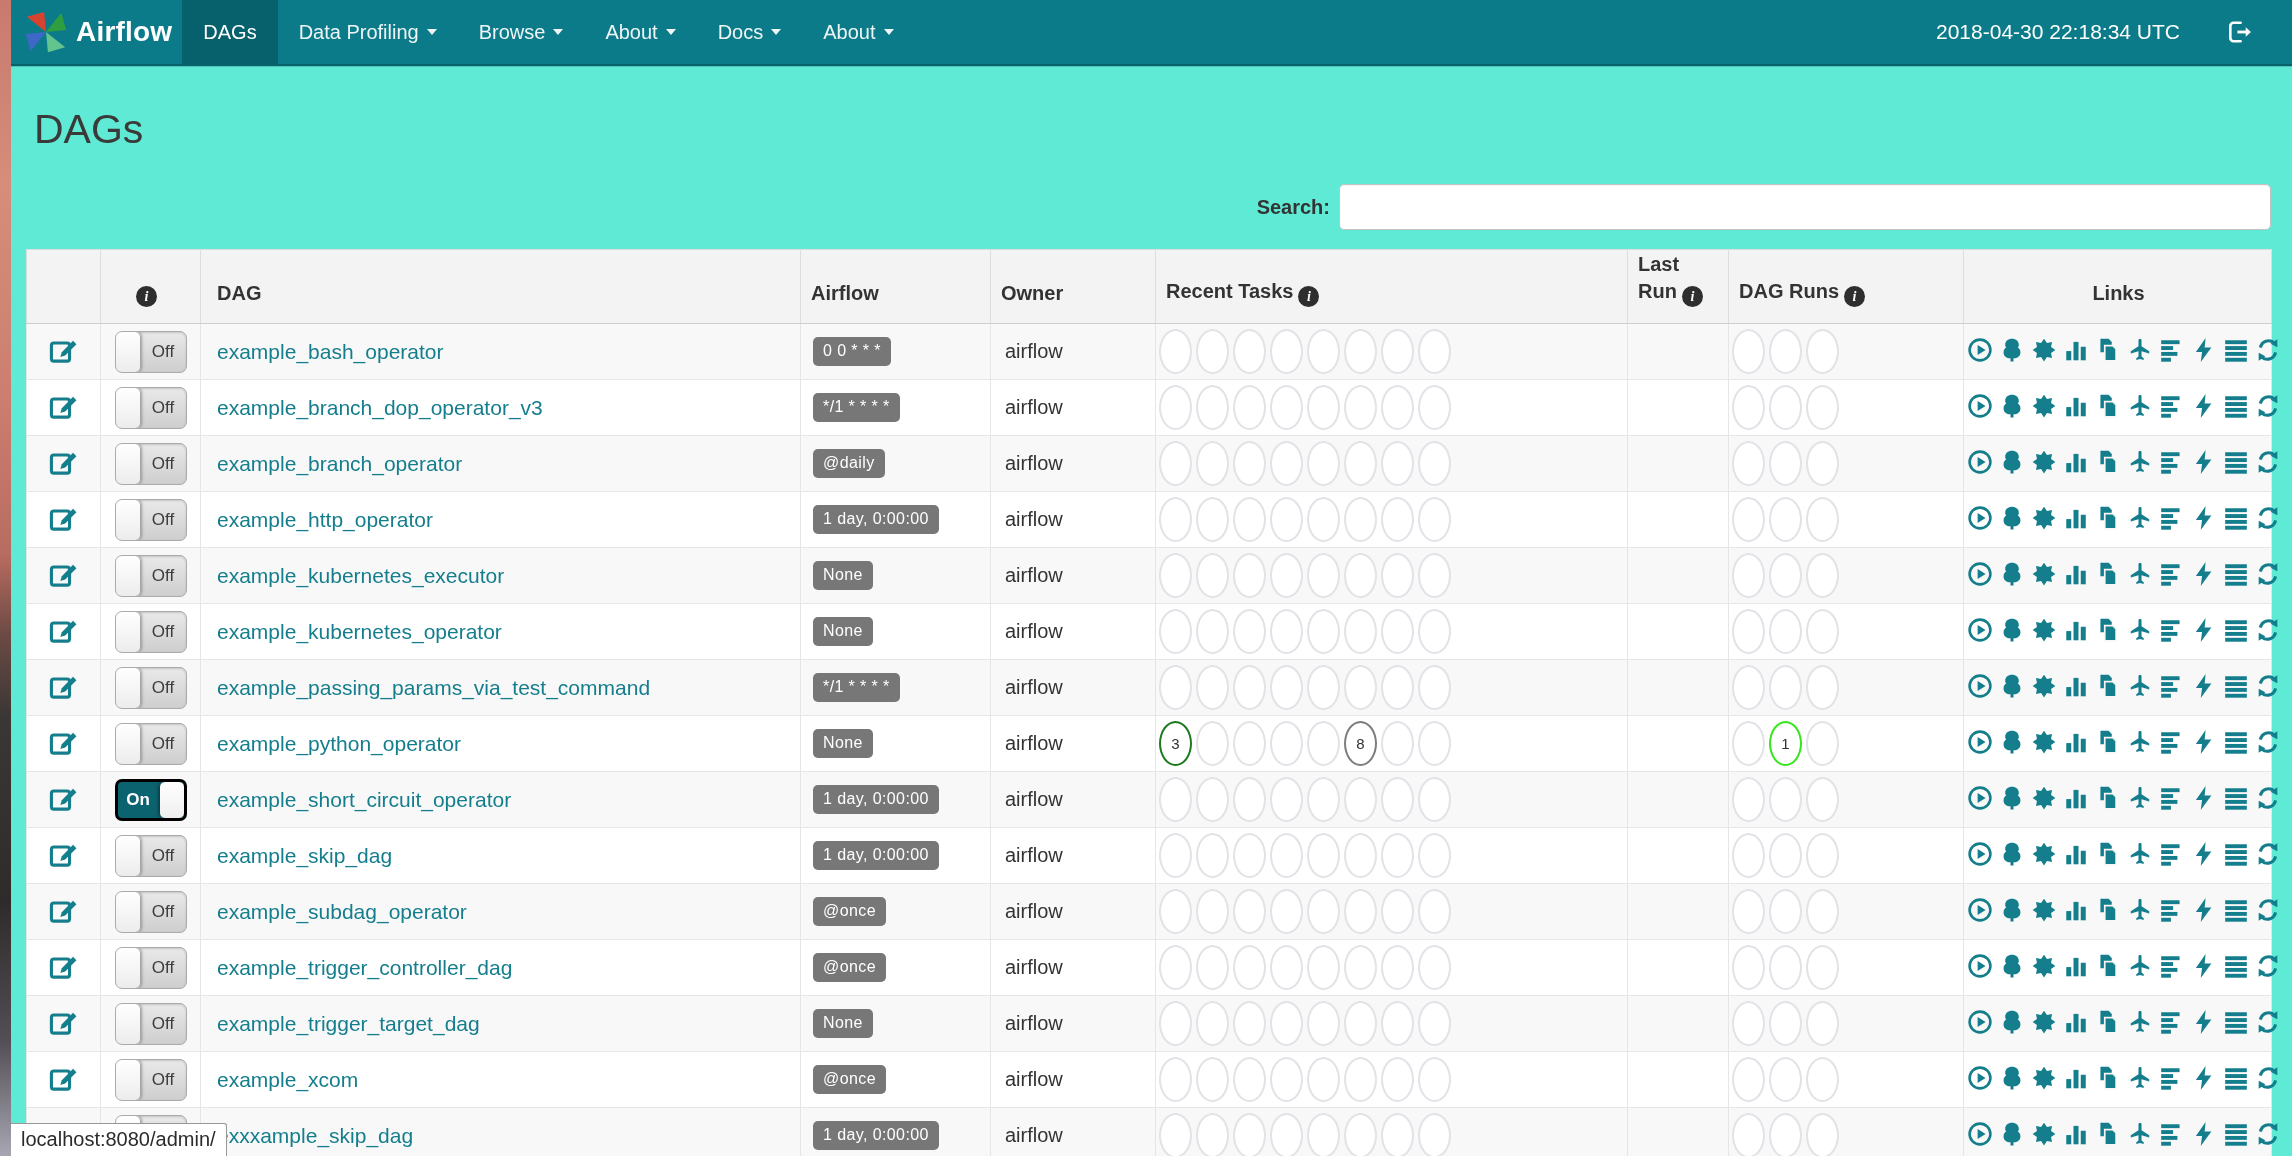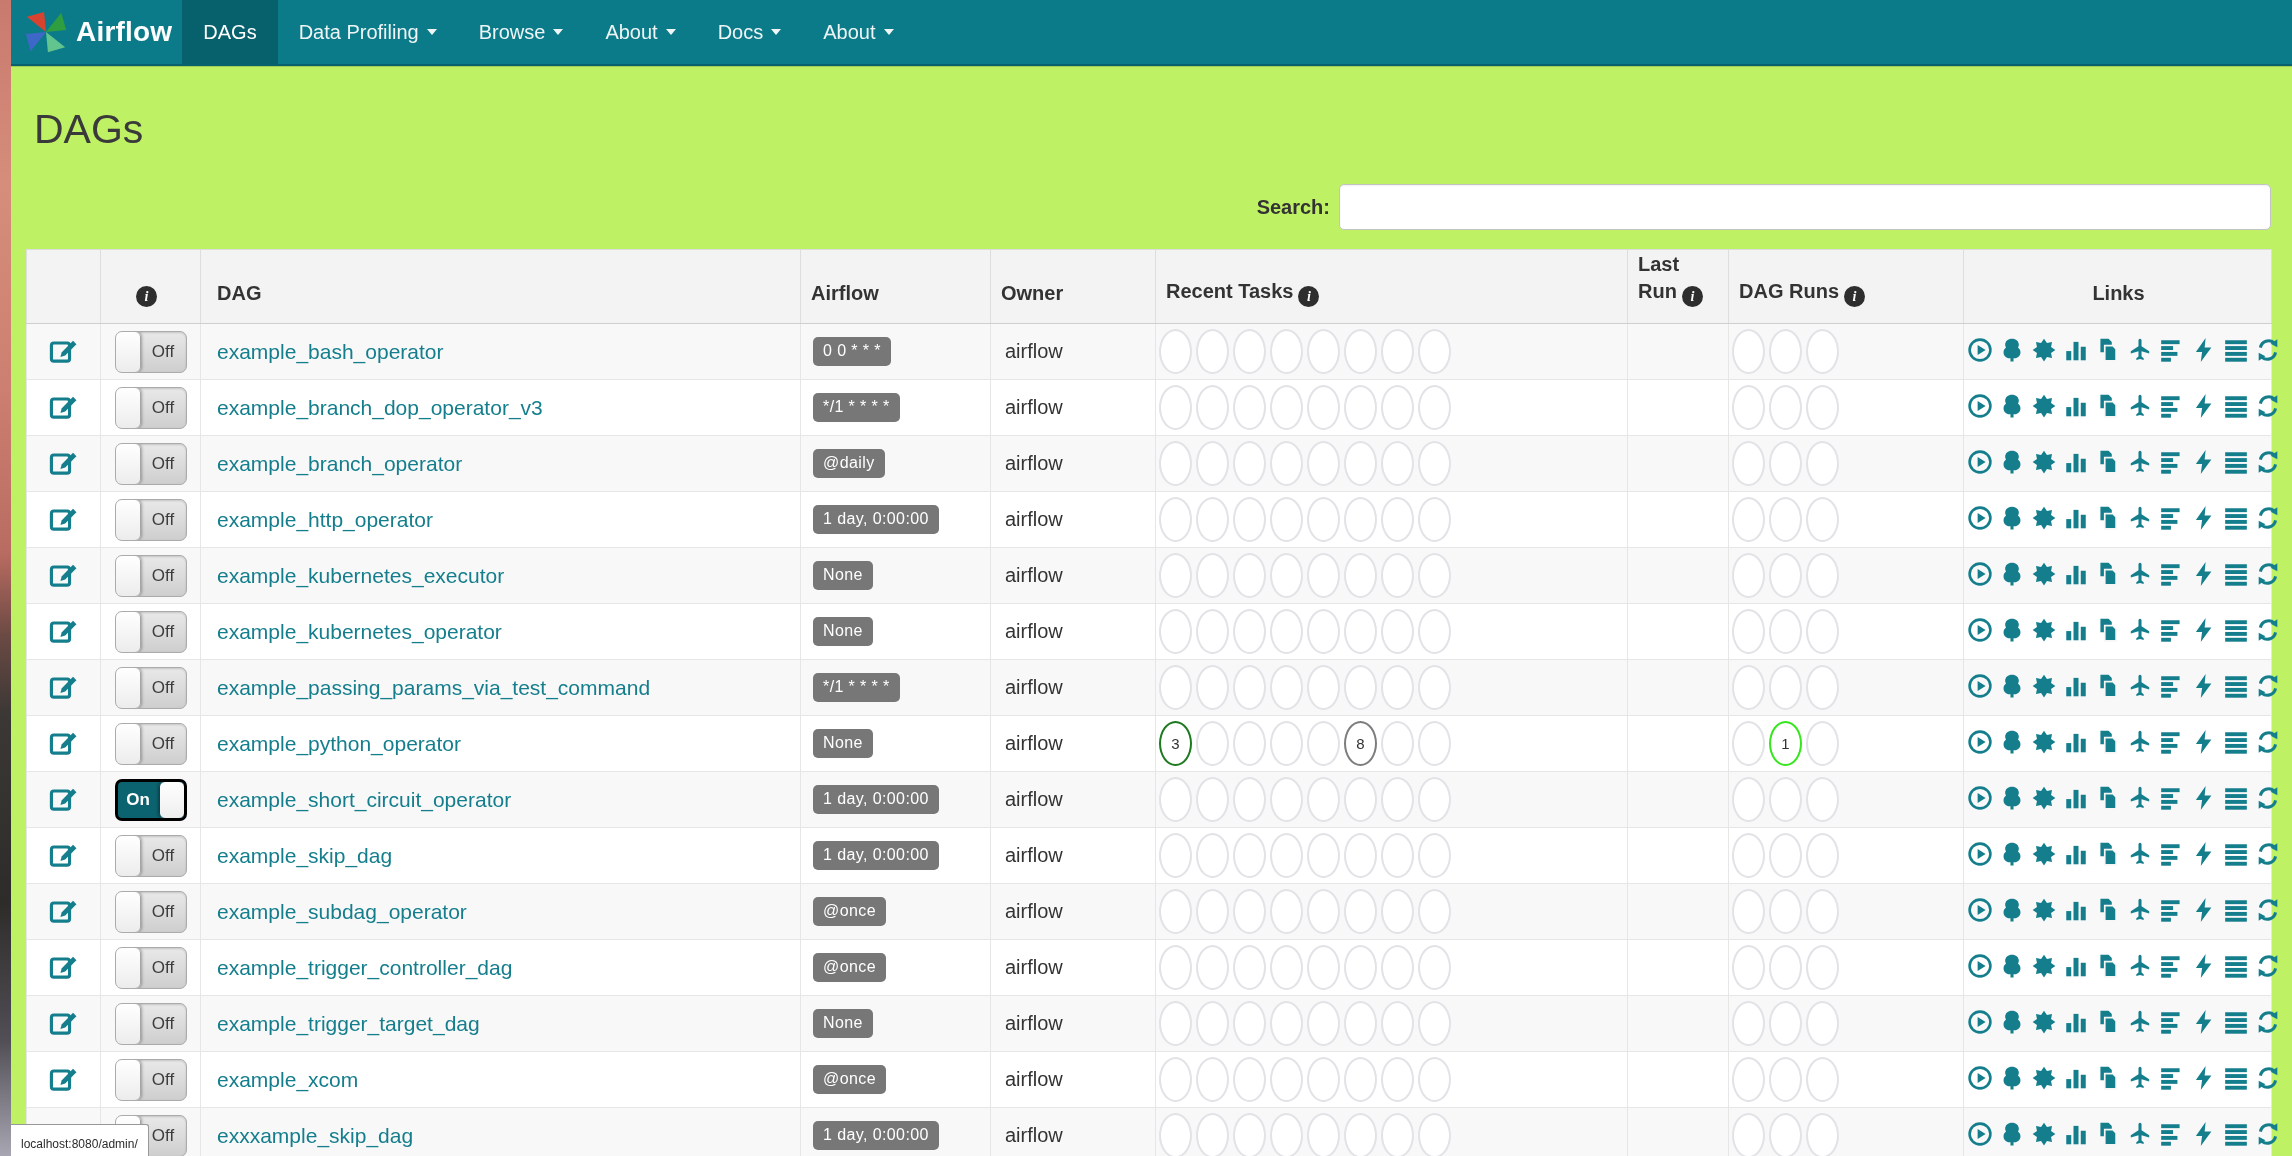--- a/index.html
+++ b/index.html
@@ -1,19 +1,19 @@
 <!DOCTYPE html>
 <html style="--teal: #0c7b89; --teal-active: #07616d; --link: #147e8d; --badge: #777777; --toggle-on: #0c6370;"><head>
 <meta charset="utf-8">
 <style>
   * { margin:0; padding:0; box-sizing:border-box; }
   html,body { background:#888; }
   .screen {
     position:relative; width:2292px; height:1156px; overflow:hidden;
-    background:#bef264; font-family:"Liberation Sans", sans-serif;
+    background:#5eead4; font-family:"Liberation Sans", sans-serif;
   }
   
   .wallpaper-strip {
     position:absolute; left:0; top:0; width:11px; height:100%; z-index:40;
     background:linear-gradient(180deg,#c87a6e 0%,#d68d7b 16%,#cc7f70 34%,#b86b60 48%,#6b4a44 55%,#3a3734 62%,#2e2c2a 78%,#514e55 90%,#a8a6b2 100%);
   }
   .window { position:absolute; left:11px; top:0; width:2281px; height:1156px; }
 
   
   .navbar {
@@ -102,21 +102,21 @@
     display:flex; align-items:center; justify-content:center; font-size:15px; color:#333; }
 
   td.c8 { text-align:center; }
   .links { display:inline-flex; align-items:center; justify-content:center; color:var(--link,#147e8d); }
   .links a { display:inline-flex; margin:0 3px; color:inherit; cursor:pointer; }
 
   
   .status-bar {
     position:absolute; left:11px; bottom:0; z-index:50; background:#fff;
     border:1px solid #989898; border-left:none; border-bottom:none; border-radius:0 3px 0 0;
-    font-size:12px; color:#2b2b2b; padding:12px 10px 5px; white-space:nowrap;
+    font-size:20px; color:#2b2b2b; padding:4px 10px 5px; white-space:nowrap;
   }
 </style>
 </head>
 <body>
 
 <div class="screen">
   <div class="wallpaper-strip"></div>
 
   <div class="window">
 
@@ -153,20 +153,30 @@
   <a class="nav-item">
             <span class="nav-label">Docs</span>
             <span class="caret"></span>
           </a>
 
   <a class="nav-item">
             <span class="nav-label">About</span>
             <span class="caret"></span>
           </a>
 </div>
+      <div class="nav-right">
+        <span class="clock">2018-04-30 22:18:34 UTC</span>
+        <span class="logout">
+          <svg width="26" height="26" viewBox="0 0 24 24">
+            <path d="M13.5 3.5 H7 a3 3 0 0 0 -3 3 v11 a3 3 0 0 0 3 3 h6.5" fill="none" stroke="currentColor" stroke-width="2.4" stroke-linecap="round"></path>
+            <path d="M10.5 12 h9" stroke="currentColor" stroke-width="2.6"></path>
+            <polygon points="18.2,7.6 23,12 18.2,16.4" fill="currentColor"></polygon>
+          </svg>
+        </span>
+      </div>
     </nav>
 
     <div class="content">
       <h1 class="page-title">DAGs</h1>
 
       <div class="search-row">
         <label class="search-label">Search:</label>
         <input class="search-input" value="" style="">
       </div>
 

